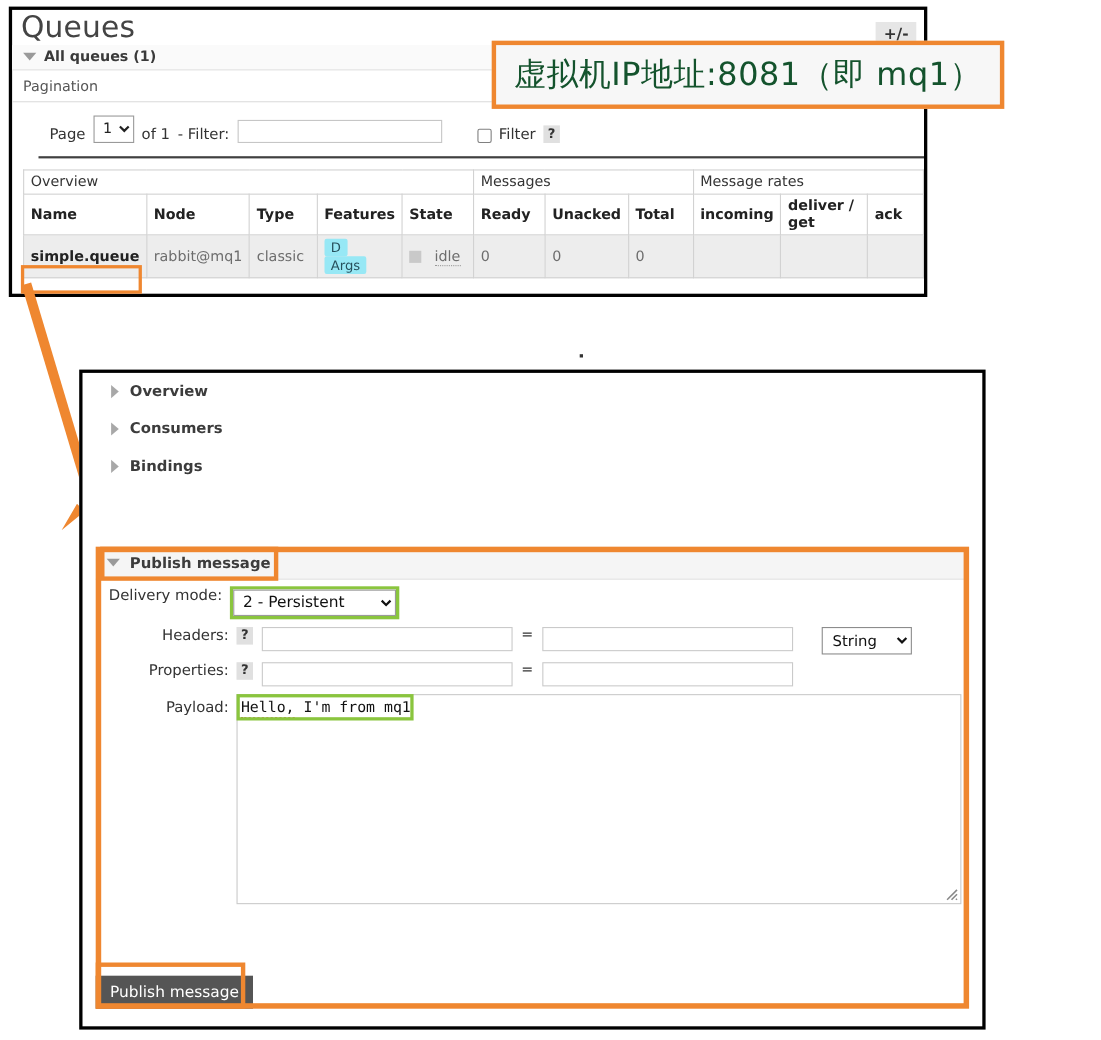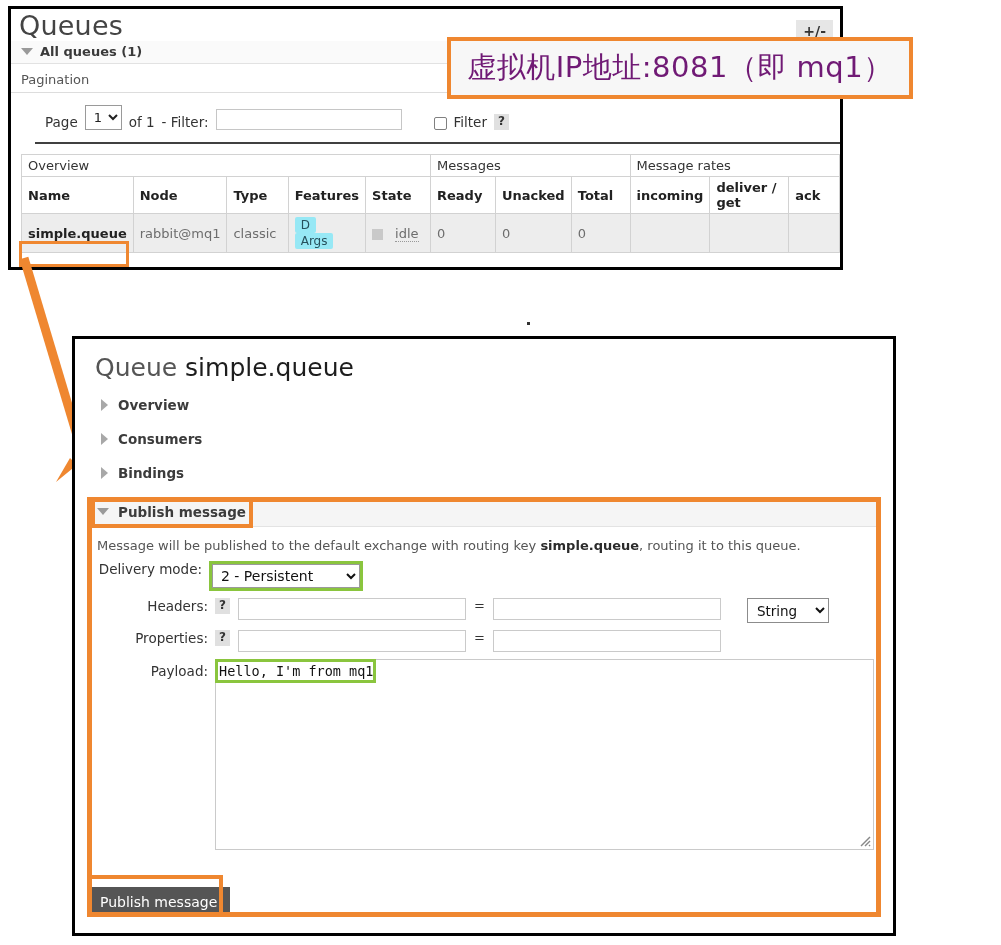--- a/index.html
+++ b/index.html
@@ -191,21 +191,21 @@
   
   #ip-note {
     left: 447px; top: 37px;
     width: 466px; height: 62px;
     border: 4px solid #ef8730;
     background: #f7f7f7;
     box-sizing: border-box;
     display: flex;
     align-items: center;
     justify-content: center;
-    color: #701a75;
+    color: #14532d;
     font-size: 29px;
     letter-spacing: .5px;
     font-family: "DejaVu Sans", "Liberation Sans", sans-serif;
   }
 
   
   #arrow-svg {
     left: 0; top: 250px;
     width: 320px; height: 260px;
     pointer-events: none;
@@ -490,24 +490,20 @@
   <svg id="arrow-svg" class="abs" viewBox="0 0 320 260">
     <line x1="24" y1="8" x2="88" y2="222" stroke="#ef8730" stroke-width="9" stroke-linecap="butt"></line>
     <polygon points="70,208 110,248 100,196 56,232" fill="#ef8730"></polygon>
     <polygon points="78,200 112,250 104,192" fill="#ef8730"></polygon>
   </svg>
 
   <div id="stray-dot" class="abs"></div>
 
   <div id="queue-panel" class="abs">
 
-    <div class="q-title">
-      <span>Queue</span>
-      <b>simple.queue</b>
-    </div>
 
     <div class="collapsed-sec">
       <span class="tri-right"></span>
       <span>Overview</span>
     </div>
     <div class="collapsed-sec">
       <span class="tri-right"></span>
       <span>Consumers</span>
     </div>
     <div class="collapsed-sec">
@@ -518,21 +514,20 @@
     <div class="publish-wrap">
 
       <div class="publish-head">
         <span class="tri-down"></span>
         <span>Publish message</span>
       </div>
       <div id="publish-head-hl"></div>
 
       <div class="pub-body">
 
-        <div class="routing-line"><span>Message will be published to the default exchange with routing key </span><b>simple.queue</b><span>, routing it to this queue.</span></div>
 
         <div class="form-row">
           <div class="f-label" style="width:112px">Delivery mode:</div>
           <span class="hl-green">
             <select class="sel-delivery">
               <option>2 - Persistent</option>
             </select>
           </span>
         </div>
 

